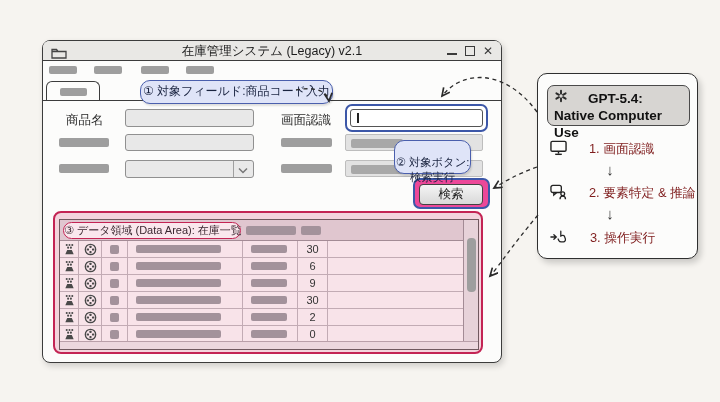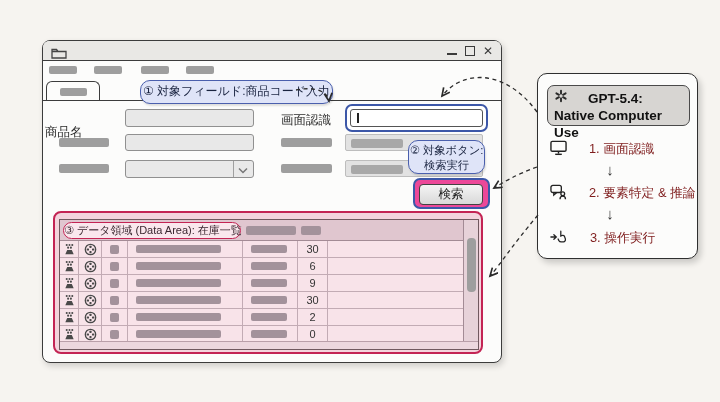--- a/index.html
+++ b/index.html
@@ -93,21 +93,21 @@
   #vscroll { position:absolute; right:0; top:0; width:15px; height:123px; background:#e7d2d9; border-left:1px solid #a38b95; }
   #vthumb { position:absolute; left:2.5px; top:18px; width:9px; height:54px; background:#9e9e9e; border-radius:4px; }
   #hscroll { position:absolute; left:0; bottom:0; width:100%; height:8px; background:#ecd7de; border-top:1px solid #b99fa9; }
 
   
   .callout {
     position:absolute; background:#dfe4f8; border:1.5px solid #4a5fad; border-radius:10px;
     color:#1a2440; text-align:center; z-index:6; box-shadow:1px 2px 2px rgba(0,0,0,.12);
   }
   #ann1 { left:101px; top:80px; width:193px; height:24px; font-size:12px; line-height:21px; white-space:nowrap;margin-left:39px; }
-  #ann2 { left:408px; top:140px; width:77px; height:34px; font-size:11.3px; line-height:14.5px; padding-top:2px; }
+  #ann2 { left:394px; top:140px; width:77px; height:34px; font-size:11.3px; line-height:14.5px; padding-top:14px; }
 
   
   #gpt-panel {
     left:537px; top:73px; width:161px; height:186px; background:#fcfcfb;
     border:1.6px solid #2f2f2f; border-radius:10px; box-shadow:3px 4px 6px rgba(0,0,0,.18); z-index:5;
   }
   #gpt-header {
     position:absolute; left:9px; top:11px; width:143px; height:41px;
     background:#d7d5d2; border:1.4px solid #4a4a4a; border-radius:7px; padding:3px 6px;
     font-size:13.5px; font-weight:600; color:#111; line-height:17px;
@@ -122,36 +122,37 @@
 <body>
 
 <div id="app-window" class="abs">
 
   <div id="titlebar" class="abs">
     <span class="abs" style="left:8px; top:4px;">
       <svg width="16" height="12" viewBox="0 0 16 12">
           <path d="M1 2.5 h4.5 l1.5 2 H15 V11 H1 Z M1 4.5 H15" fill="none" stroke="#444" stroke-width="1.3"></path>
         </svg>
     </span>
+    <div id="window-title" class="abs">在庫管理システム (Legacy) v2.1</div>
     <div id="min-btn" class="abs winctl"></div>
     <div id="max-btn" class="abs winctl"></div>
     <div id="close-btn" class="abs winctl">✕</div>
   </div>
 
   <div class="abs menu-block" style="left:6px;"></div>
   <div class="abs menu-block" style="left:51px;"></div>
   <div class="abs menu-block" style="left:98px;"></div>
   <div class="abs menu-block" style="left:143px;"></div>
 
   <div id="tabline" class="abs"></div>
   <div id="tab" class="abs">
       <span class="ph"></span>
     </div>
 
-  <div class="abs field-label" style="left:2px; top:71px;margin-top:12px;">商品名</div>
+  <div class="abs field-label" style="left:23px; top:71px;">商品名</div>
   <div class="abs gray-input" style="left:82px; top:68px; width:129px; height:18px;"></div>
   <div class="abs field-label" style="left:238px; top:71px;">画面認識</div>
   <div id="code-ring" class="abs">
     <div id="code-input">
         <div id="caret"></div>
       </div>
   </div>
 
   <div class="abs ph-block" style="left:16px; top:97px; width:50px; height:9px;"></div>
   <div class="abs gray-input" style="left:82px; top:93px; width:129px; height:17px;"></div>

